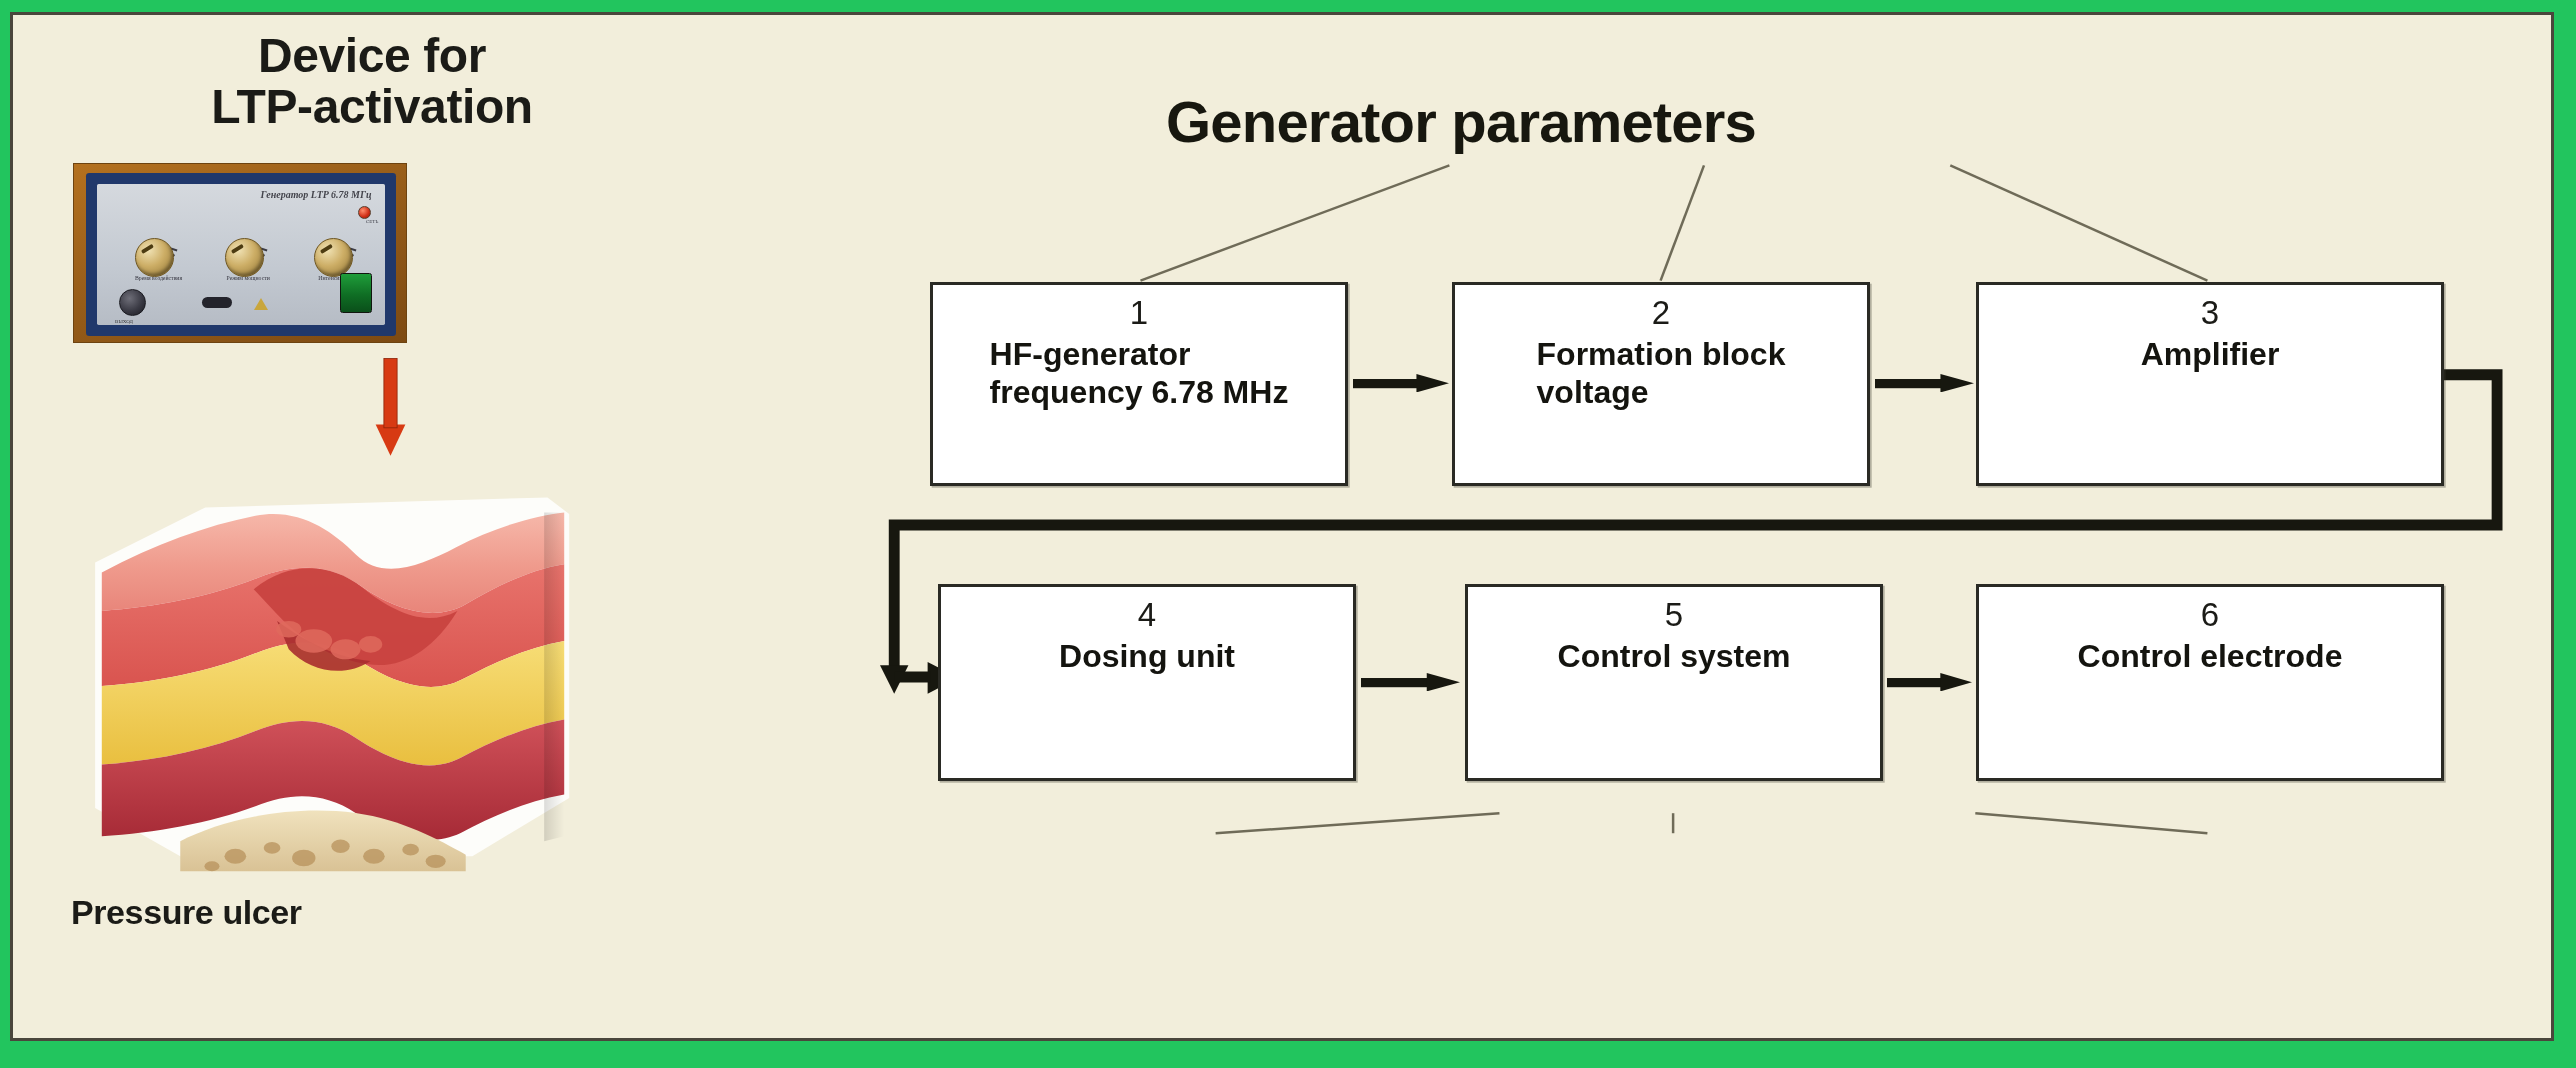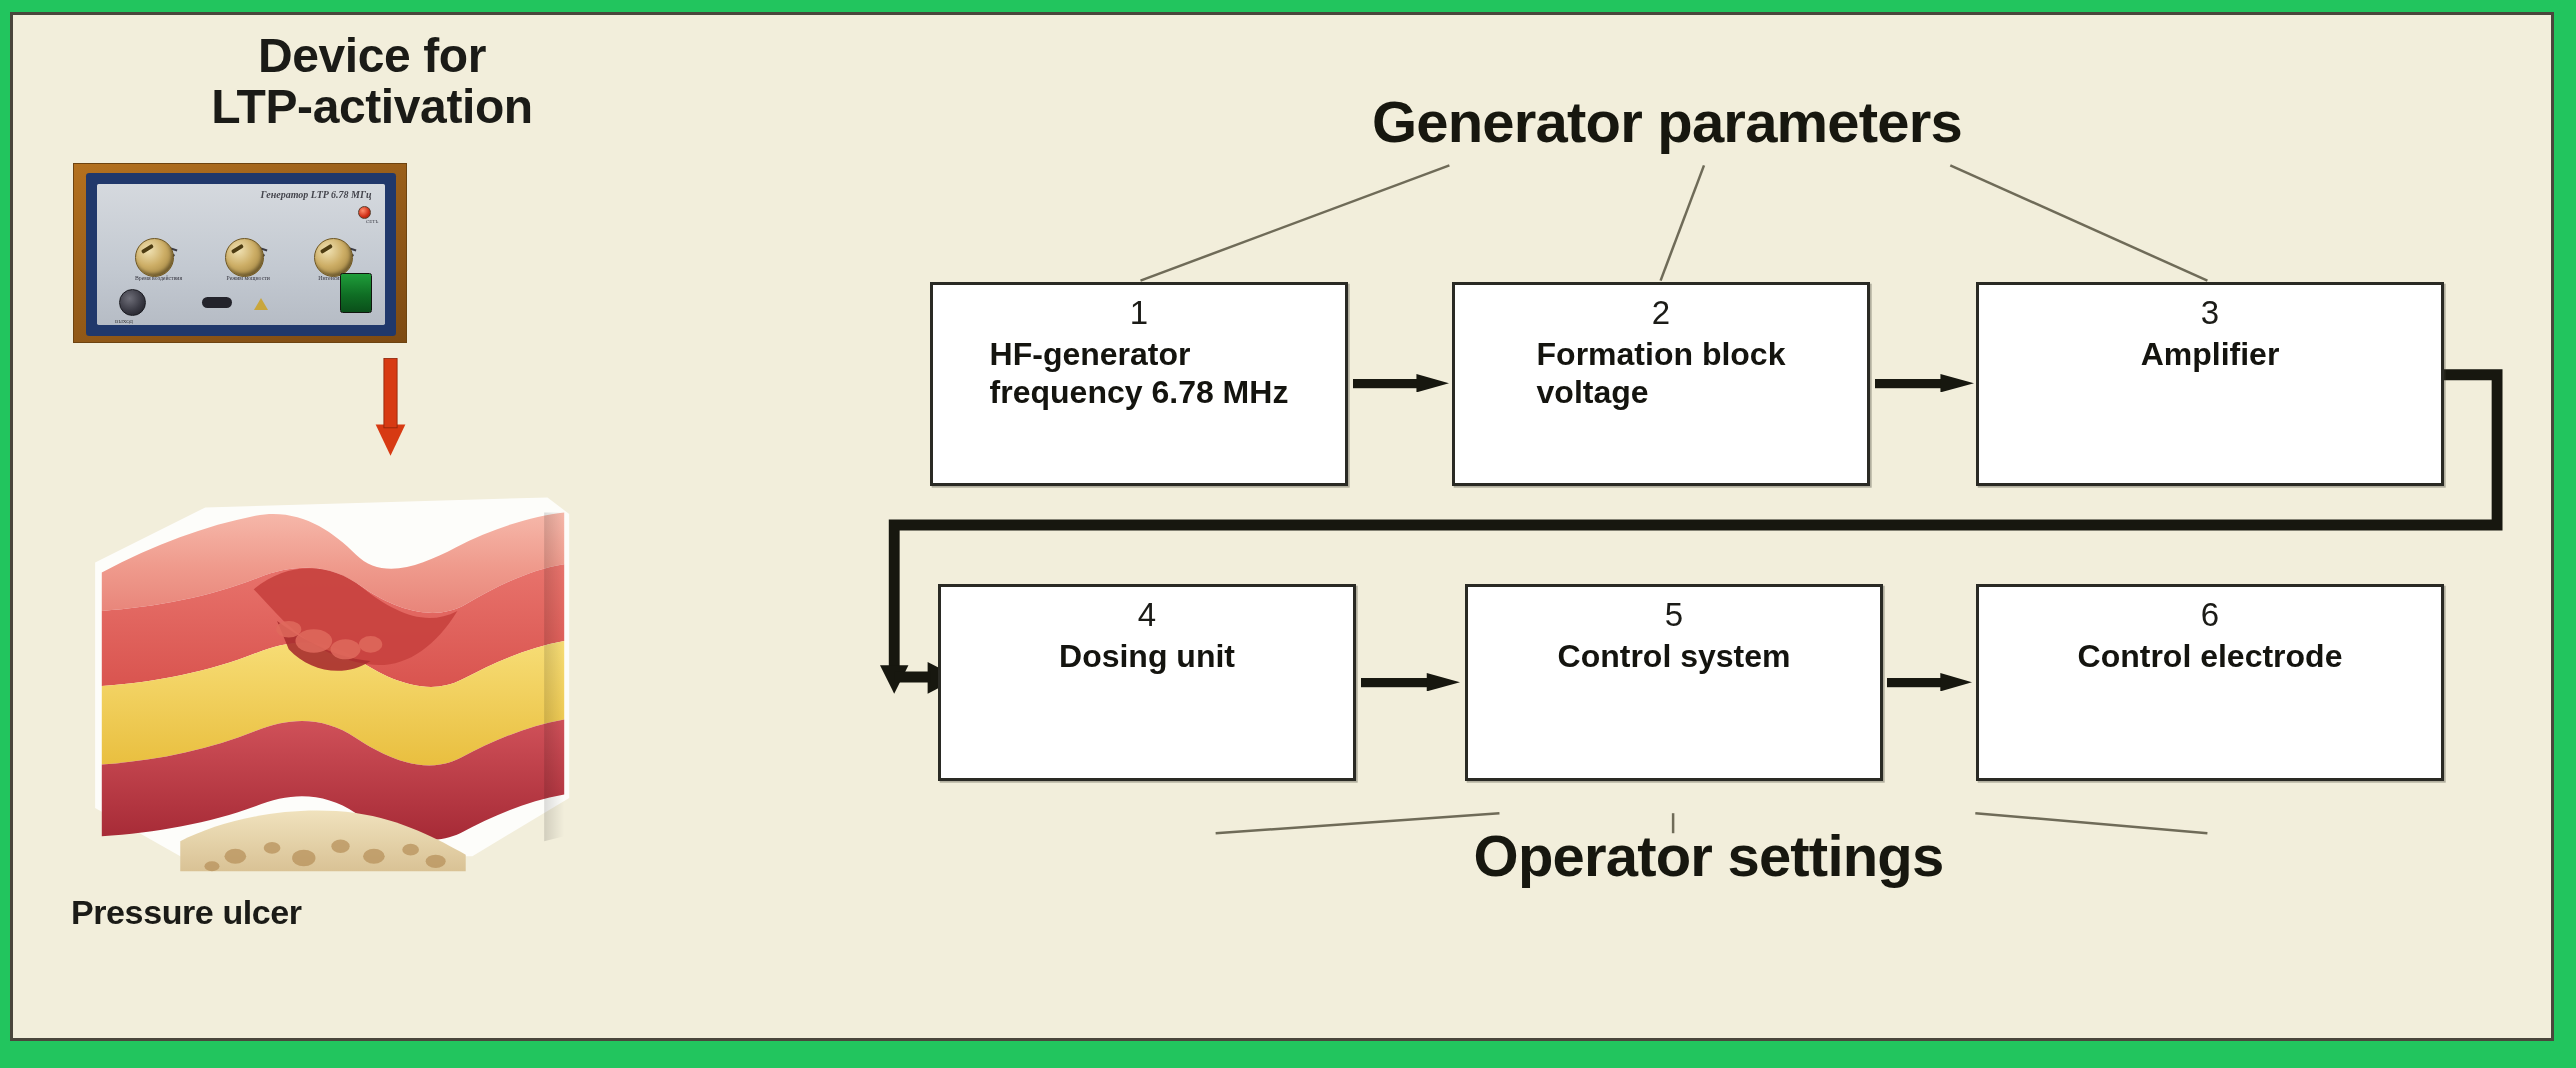--- a/index.html
+++ b/index.html
@@ -247,21 +247,20 @@
     left: 852px;
     top: 0;
     width: 1678px;
     height: 1027px;
   }
   #generator-heading {
     position: absolute;
     left: 301px;
     top: 73px;
     width: 1002px;
-    text-align: center;
     font-size: 58px;
     font-weight: 700;
     color: #17170f;
     letter-spacing: -0.8px;
   }
   #operator-heading {
     position: absolute;
     left: 351px;
     top: 807px;
     width: 985px;
@@ -562,18 +561,17 @@
       </svg>
       <svg class="arrow-h" id="arrow-4-5" viewBox="0 0 119 22" preserveAspectRatio="none">
         <rect x="0" y="6" width="85" height="11" fill="#17170f"></rect>
         <polygon points="79,0 79,22 119,11" fill="#17170f"></polygon>
       </svg>
       <svg class="arrow-h" id="arrow-5-6" viewBox="0 0 102 22" preserveAspectRatio="none">
         <rect x="0" y="6" width="70" height="11" fill="#17170f"></rect>
         <polygon points="64,0 64,22 102,11" fill="#17170f"></polygon>
       </svg>
 
-      <div id="operator-heading">Operator settings</div>
     </div>
 
   </div>
 </div>
 
 
 </body></html>

